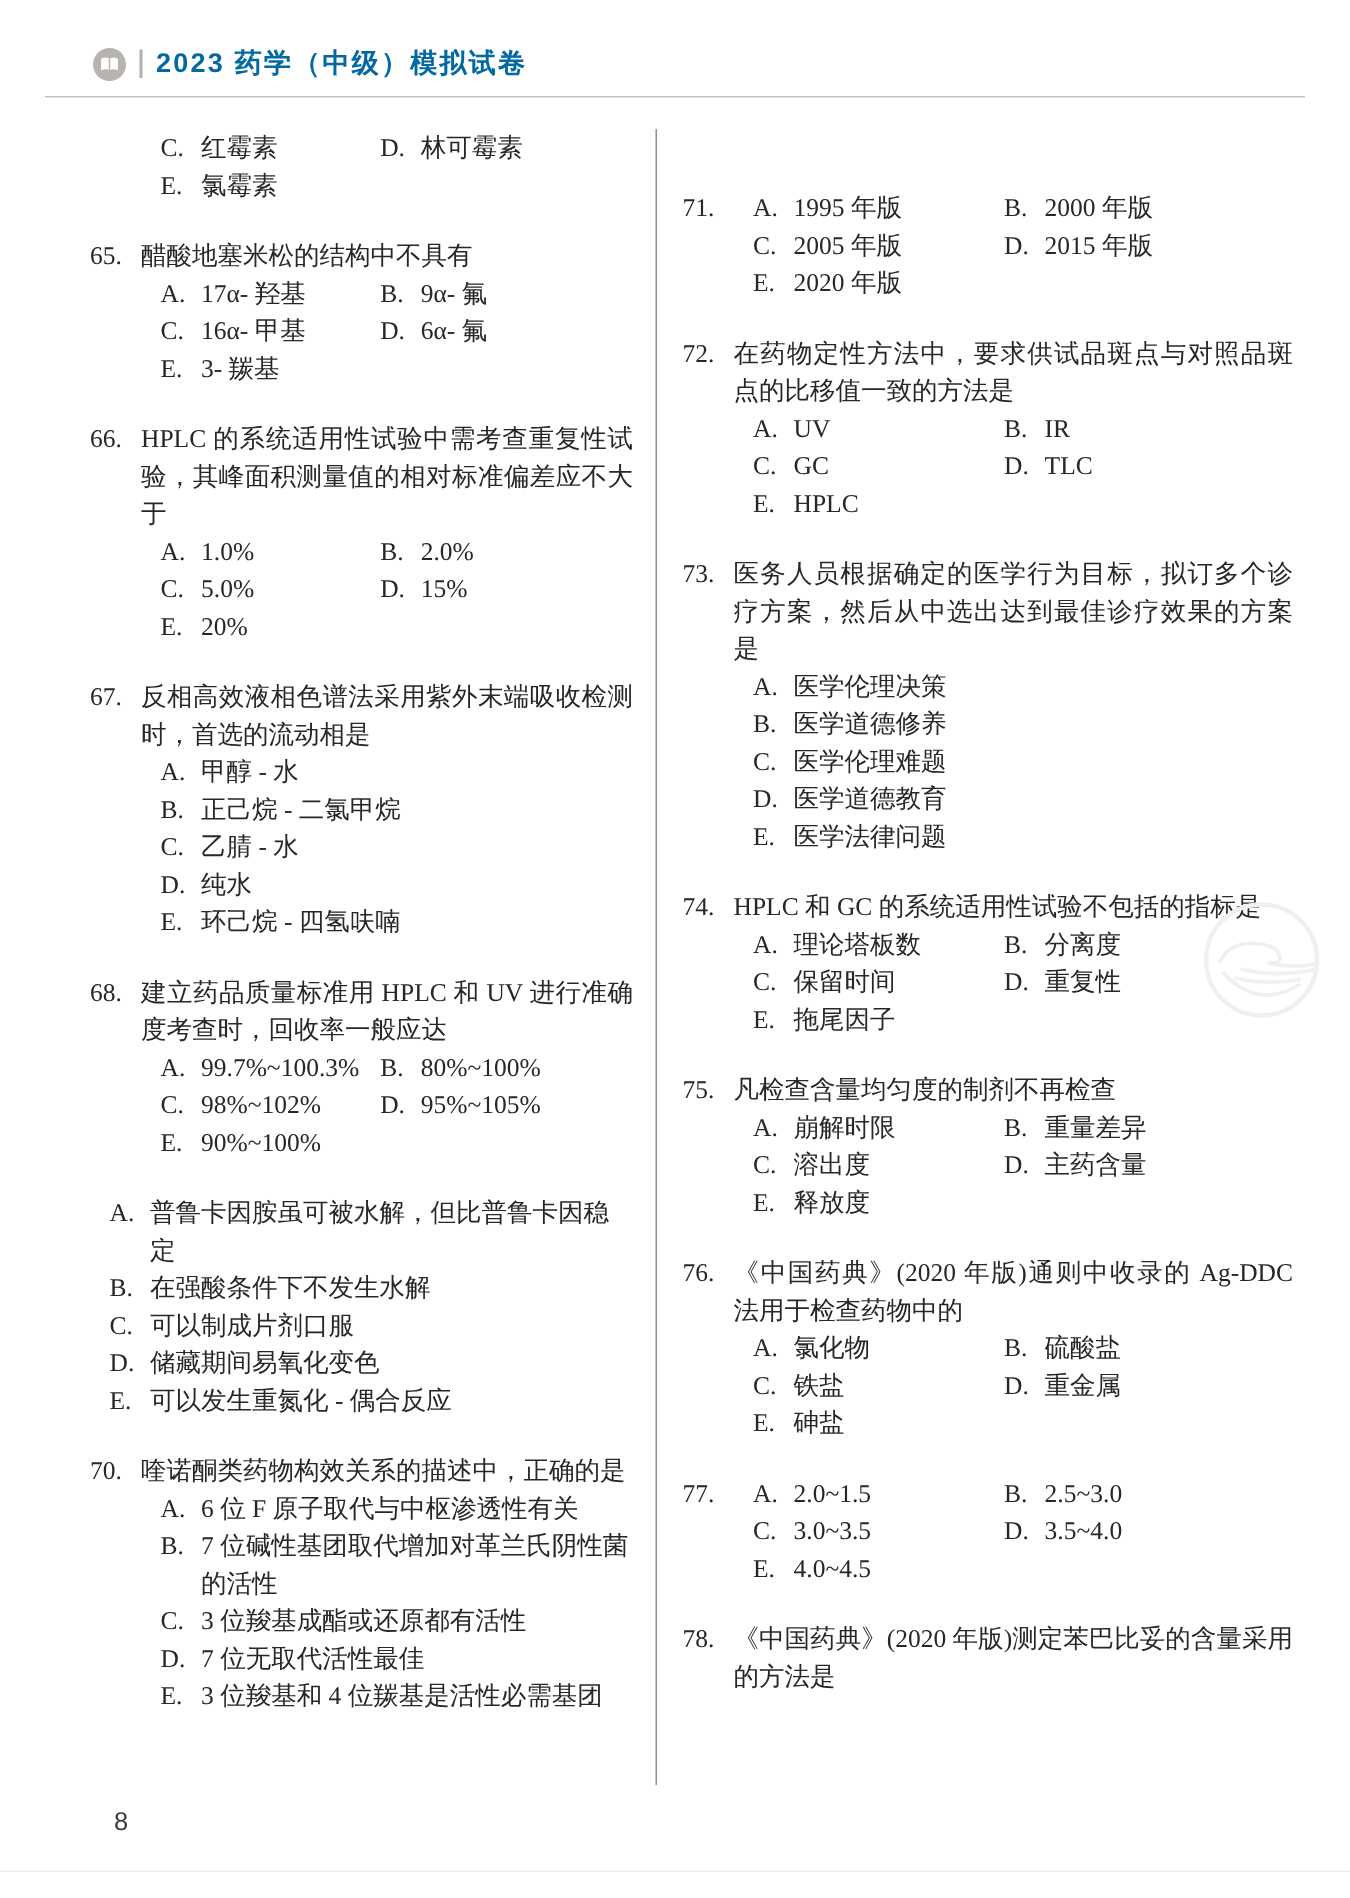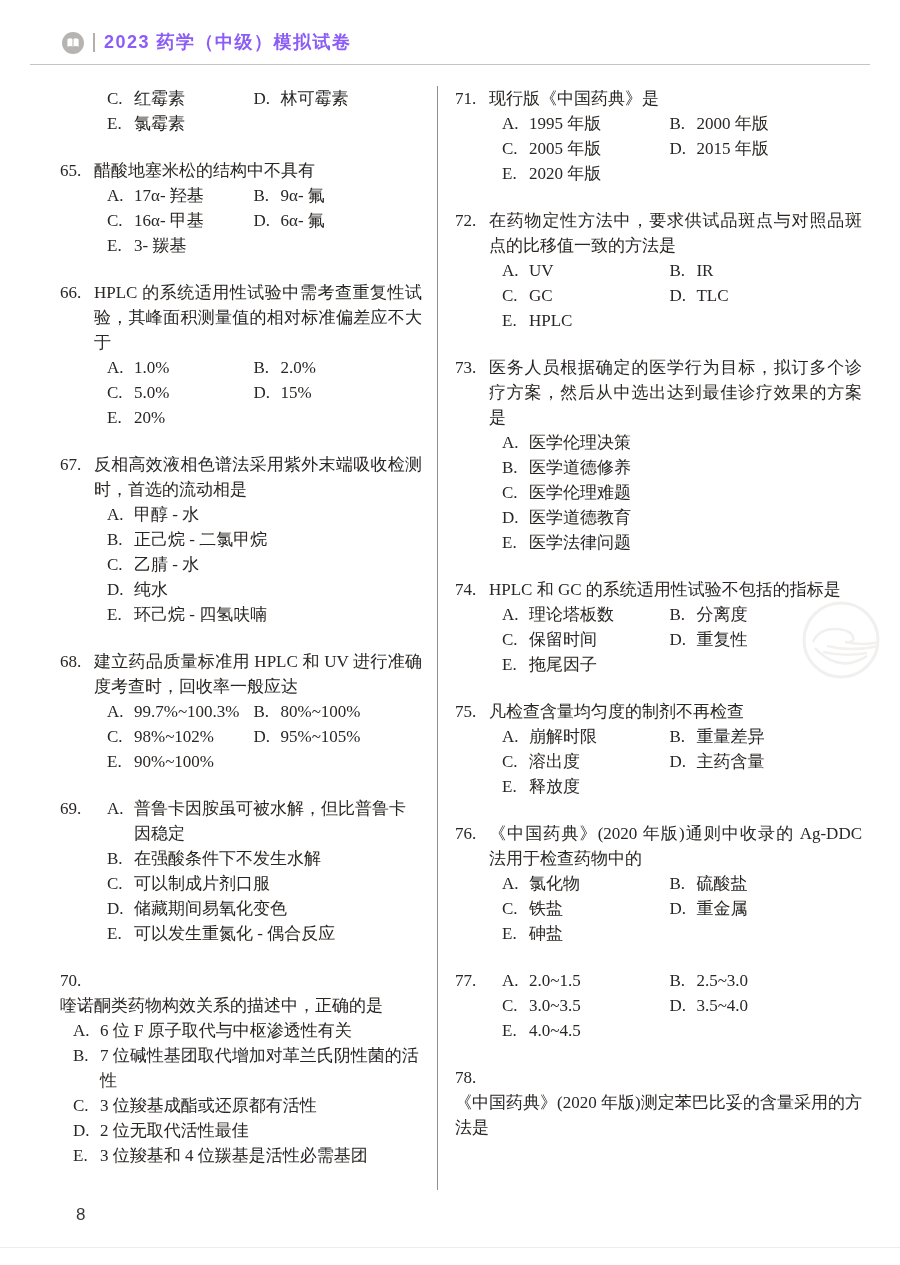--- a/index.html
+++ b/index.html
@@ -7,31 +7,31 @@
     width:900px;height:1265px;background:#ffffff;position:relative;overflow:hidden;
     font-family:"Liberation Serif","DejaVu Serif",serif;
     color:#292624;font-size:17px;line-height:25px;
   }
   .page{position:absolute;inset:0;}
   
   .hdr{position:absolute;top:30px;left:62px;right:40px;display:flex;align-items:center;gap:9px;}
   .hicon{width:22px;height:22px;flex:none;}
   .hsep{width:2px;height:19px;background:#b3afac;flex:none;}
   .htitle{margin:0;font-family:"Liberation Sans","DejaVu Sans",sans-serif;
-    font-size:18px;font-weight:700;color:#8b5cf6;letter-spacing:1.5px;}
+    font-size:18px;font-weight:700;color:#0369a1;letter-spacing:1.5px;}
   .hrule{position:absolute;top:64px;left:30px;right:30px;height:1px;background:#c6c3c0;}
   
   .columns{position:absolute;top:86px;left:60px;right:38px;bottom:75px;display:flex;align-items:stretch;}
   .col{min-width:0;}
   .col.left{width:362px;flex:none;}
   .divider{width:1px;background:#92908e;flex:none;margin-left:15px;margin-right:17px;}
-  .col.right{flex:1;}
+  .col.right{flex:1;margin-top:40px;}
   
   .question{display:flex;margin-bottom:22px;}
-  .question:last-child{margin-bottom:0;flex-direction:column;}
+  .question:last-child{margin-bottom:0;}
   .qnum{width:34px;flex:none;}
   .qbody{flex:1;min-width:0;}
   .stem{text-align:justify;}
   .em{font-family:"Liberation Sans","DejaVu Sans",sans-serif;font-weight:400;}
   .opts{margin-left:13px;}
   .opts.cols2{display:grid;grid-template-columns:46.5% 1fr;}
   .opt{display:flex;align-items:flex-start;}
   .olabel{width:27px;flex:none;}
   .otext{flex:1;min-width:0;}
   
@@ -186,21 +186,20 @@
                 <span class="otext">95%~105%</span>
               </div>
               <div class="opt">
                 <span class="olabel">E.</span>
                 <span class="otext">90%~100%</span>
               </div>
             </div>
           </div>
         </div>
         <div class="question">
-          <div class="qnum">69.</div>
           <div class="qbody">
             <div class="opts cols1">
               <div class="opt">
                 <span class="olabel">A.</span>
                 <span class="otext">普鲁卡因胺虽可被水解，但比普鲁卡因稳定</span>
               </div>
               <div class="opt">
                 <span class="olabel">B.</span>
                 <span class="otext">在强酸条件下不发生水解</span>
               </div>
@@ -231,36 +230,35 @@
               <div class="opt">
                 <span class="olabel">B.</span>
                 <span class="otext">7 位碱性基团取代增加对革兰氏阴性菌的活性</span>
               </div>
               <div class="opt">
                 <span class="olabel">C.</span>
                 <span class="otext">3 位羧基成酯或还原都有活性</span>
               </div>
               <div class="opt">
                 <span class="olabel">D.</span>
-                <span class="otext">2 位无取代活性最佳</span>
+                <span class="otext">7 位无取代活性最佳</span>
               </div>
               <div class="opt">
                 <span class="olabel">E.</span>
                 <span class="otext">3 位羧基和 4 位羰基是活性必需基团</span>
               </div>
             </div>
           </div>
         </div>
       </section>
     <div class="divider"></div>
     <section class="col right" id="col-right">
         <div class="question">
           <div class="qnum">71.</div>
           <div class="qbody">
-            <div class="stem"><span>现行版《中国药典》是</span></div>
             <div class="opts cols2">
               <div class="opt">
                 <span class="olabel">A.</span>
                 <span class="otext">1995 年版</span>
               </div>
               <div class="opt">
                 <span class="olabel">B.</span>
                 <span class="otext">2000 年版</span>
               </div>
               <div class="opt">

